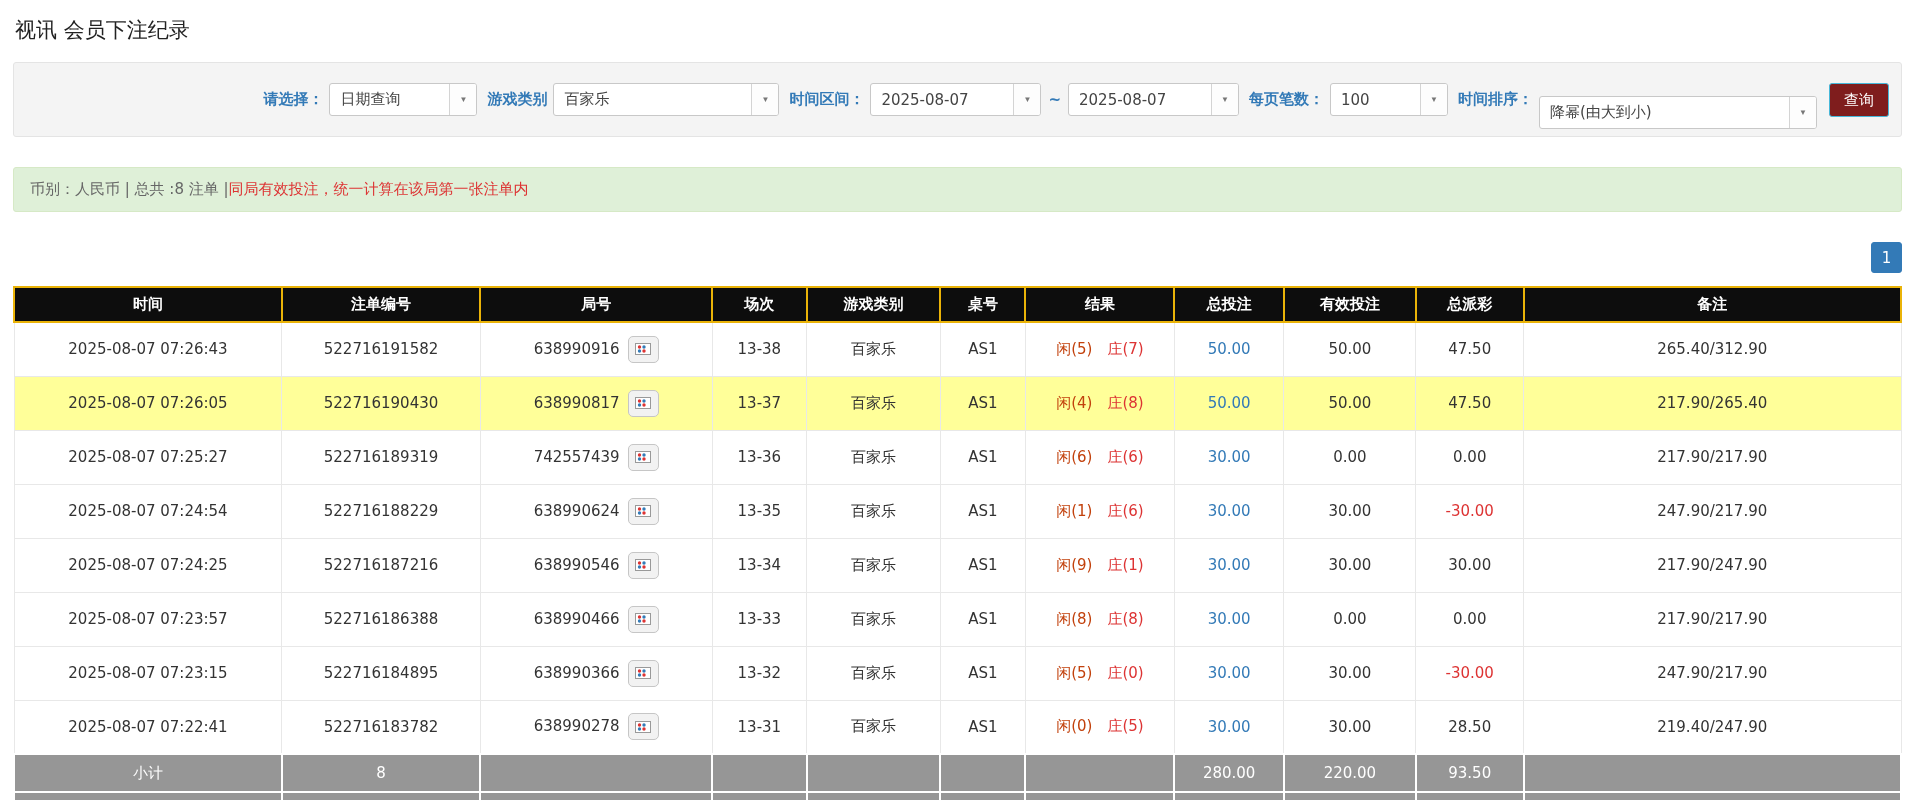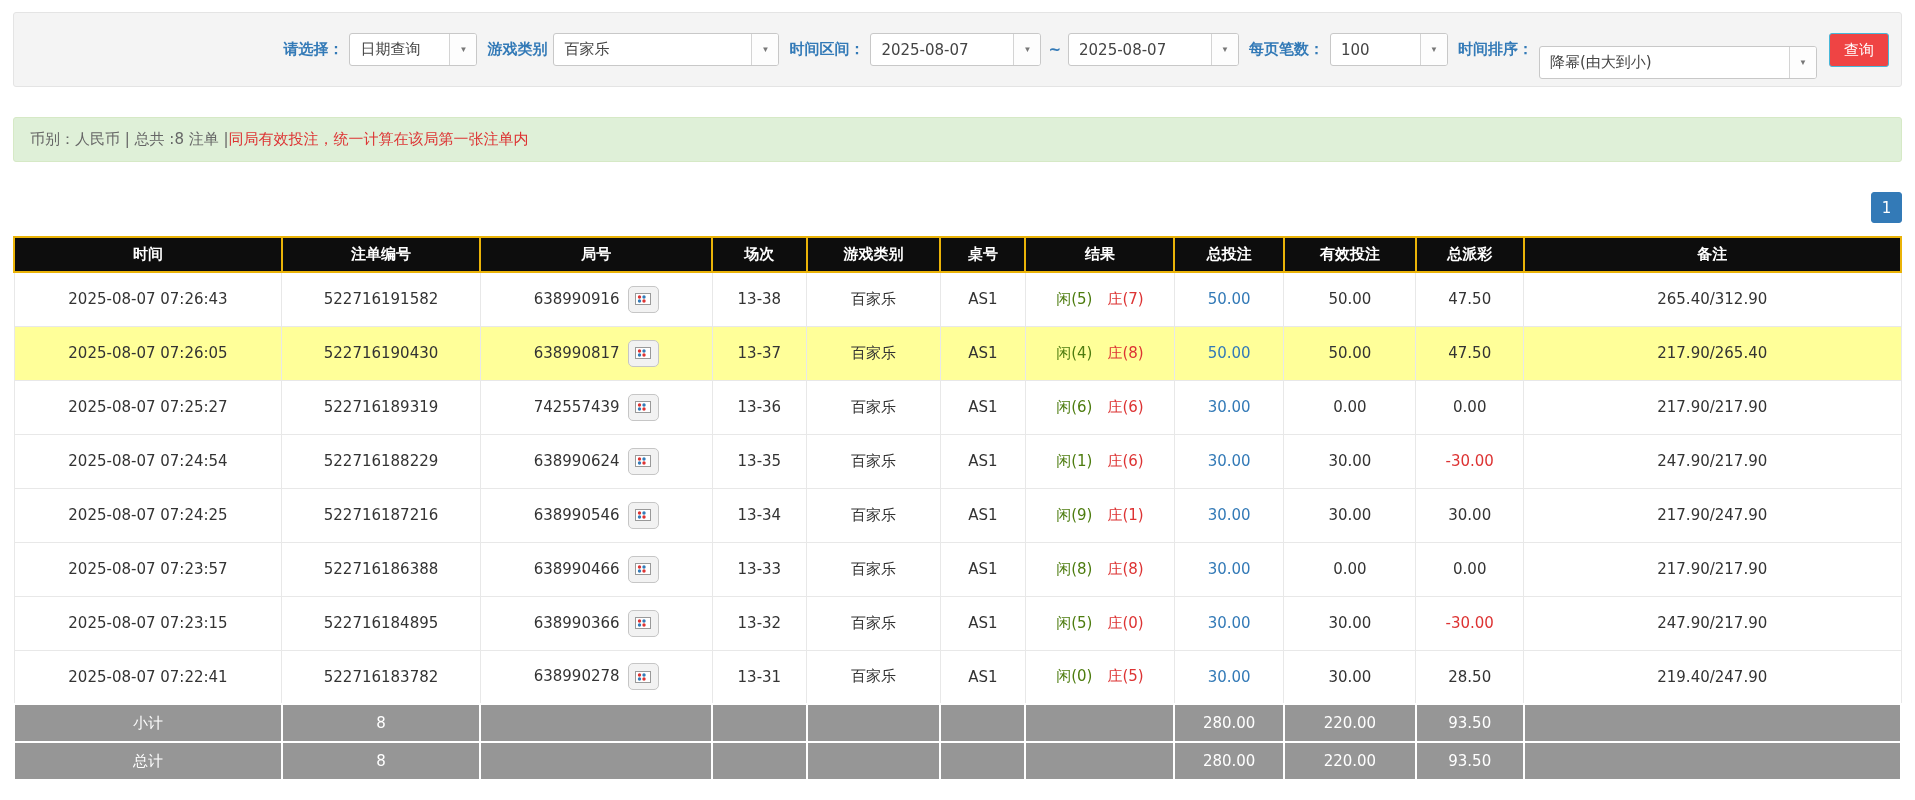--- a/index.html
+++ b/index.html
@@ -61,28 +61,28 @@
     width: 27px;
     border: none;
     border-left: 1px solid #d4d4d4;
     background: #fdfdfd;
     display: flex;
     align-items: center;
     justify-content: center;
     cursor: pointer;
   }
   .caret { font-size: 8px; color: #777; }
-  .c-select { width: 128px; }
+  .c-select { width: 148px; }
   .c-game   { width: 226px; }
   .c-date   { width: 171px; }
   .c-size   { width: 118px; }
   .c-sort   { width: 278px; margin-top: 26px; }
   .search-btn {
     margin-left: 12px;
-    background: #ef4444;
+    background: #7f1d1d;
     border: 1px solid #46b8da;
     color: #fff;
     font-size: 15px;
     padding: 7px 14px;
     border-radius: 3px;
     cursor: pointer;
     line-height: 1.2;
   }
 
   
@@ -144,21 +144,21 @@
   tfoot td {
     background: #969696;
     color: #fff;
     height: 38px;
     text-align: center;
     vertical-align: middle;
     border: 2px solid #fff;
     font-size: 15px;
   }
   .blue-link { color: #337ab7; cursor: pointer; }
-  .player-result { color: #4d7c0f; }
+  .player-result { color: #c2410c; }
   .banker-result { color: #dd3333; margin-left: 15px; }
   .neg { color: #dd3333; }
   .road-btn {
     display: inline-flex;
     align-items: center;
     justify-content: center;
     width: 31px;
     height: 27px;
     margin-left: 8px;
     vertical-align: middle;
@@ -166,20 +166,21 @@
     border: 1px solid #c6c6c6;
     border-radius: 5px;
     cursor: pointer;
   }
 </style>
 </head>
 <body>
 
 <div class="container">
 
+  <div class="page-title">视讯 会员下注纪录</div>
 
   <div class="filter-bar">
     <span class="f-label">请选择：</span>
     <span class="combo c-select">
       <span class="combo-value">日期查询</span>
       <button class="combo-btn">
           <span class="caret">▼</span>
         </button>
     </span>
 

